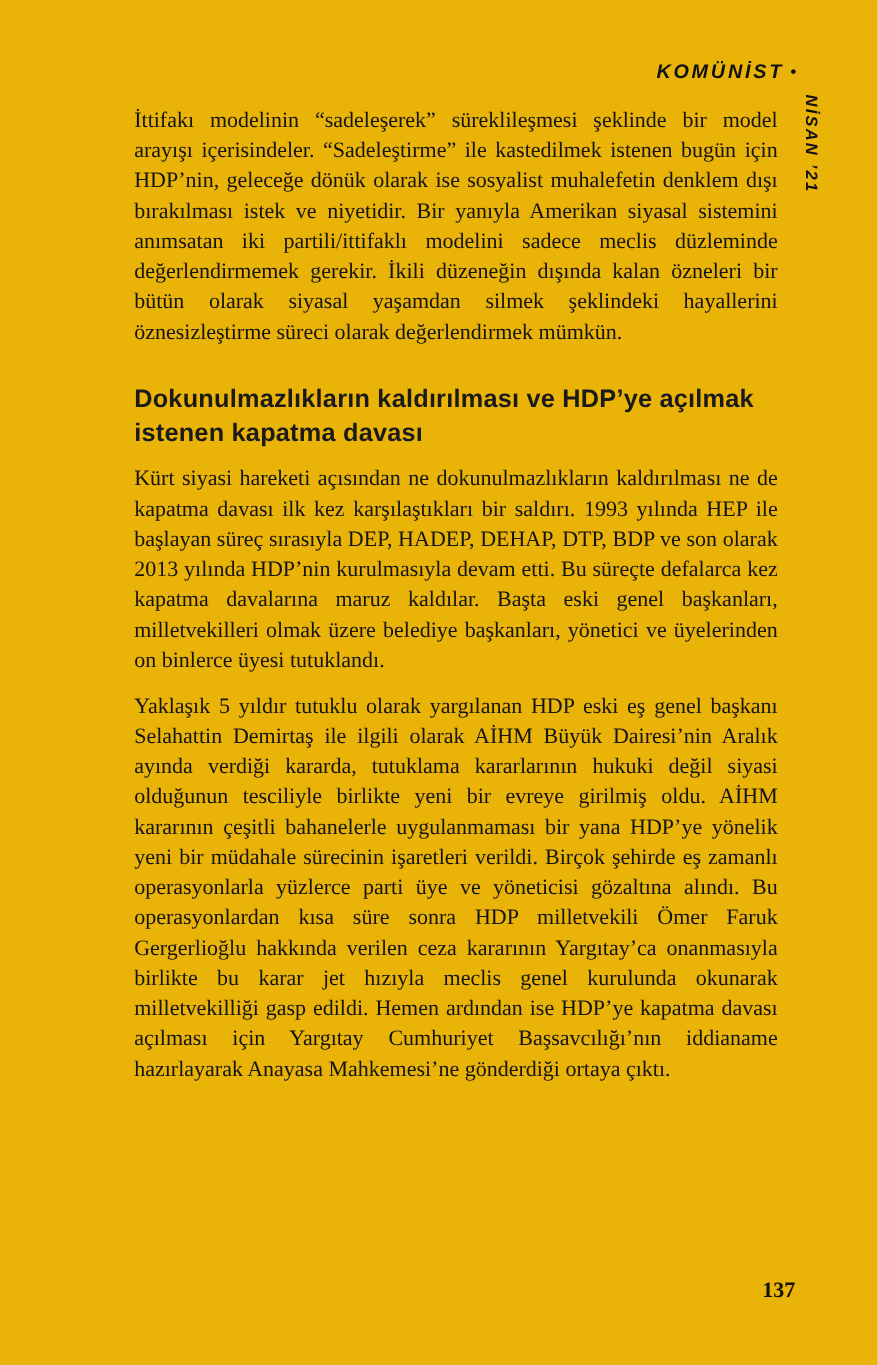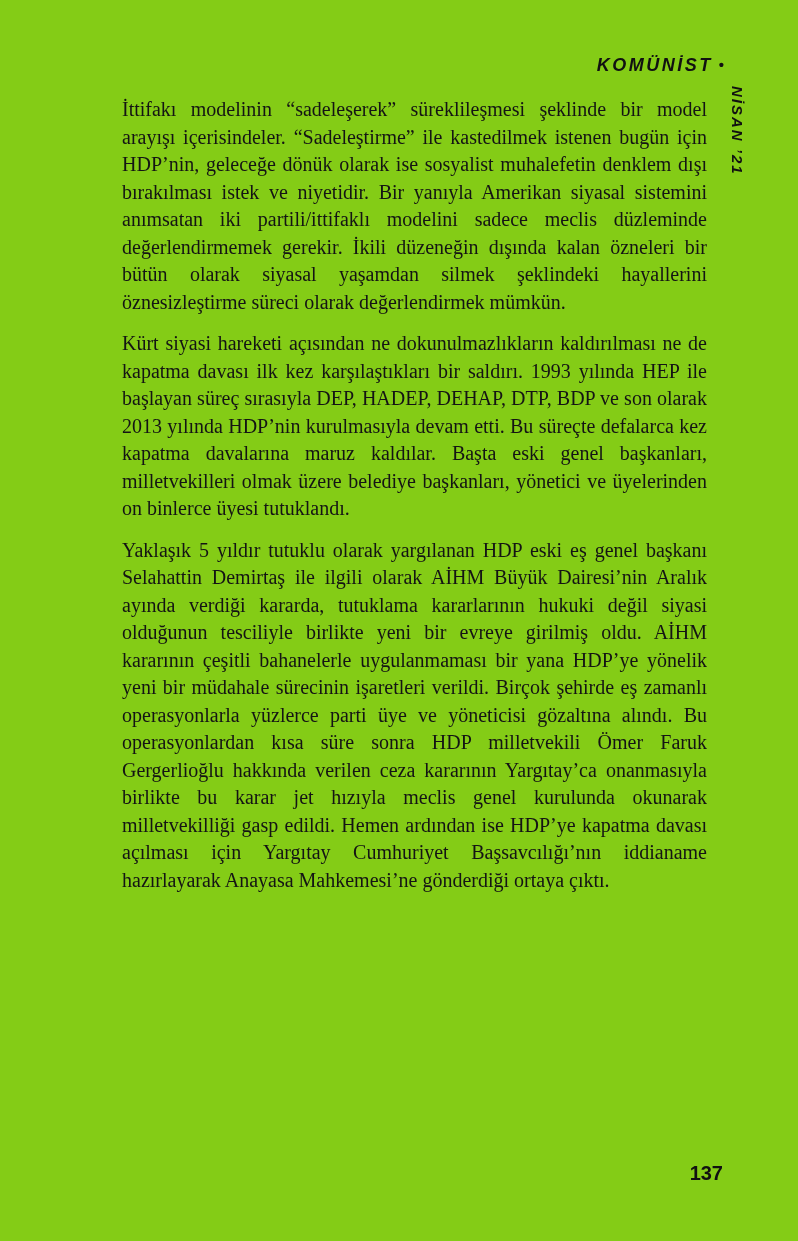--- a/index.html
+++ b/index.html
@@ -4,21 +4,21 @@
   <style>
     html, body {
       margin: 0;
       padding: 0;
       background: #ffffff;
     }
     .page {
       position: relative;
       width: 798px;
       height: 1241px;
-      background: #84cc16;
+      background: #eab308;
       overflow: hidden;
       color: #141414;
     }
 
     
     .page-header {
       position: absolute;
       top: 55px;
       right: 74px;
       font-family: "Liberation Sans", sans-serif;
@@ -78,40 +78,41 @@
       line-height: 31px;
       color: #1a1a1a;
       letter-spacing: 0.2px;
     }
 
     
     .page-number {
       position: absolute;
       right: 75px;
       bottom: 56px;
-      font-family: Liberation Sans, sans-serif;
+      font-family: Liberation Serif, serif;
       font-weight: bold;
       font-size: 20px;
       color: #111111;
     }
   </style>
 </head>
 <body>
 
 <div class="page">
 
   <header class="page-header">
     <span class="journal-title">KOMÜNİST</span><span class="journal-bullet">•</span>
   </header>
 
   <div class="side-label">NİSAN ’21</div>
 
   <main class="content" lang="tr">
     <p class="body-para">İttifakı modelinin “sadeleşerek” süreklileşmesi şeklinde bir model arayışı içerisindeler. “Sadeleştirme” ile kastedilmek istenen bugün için HDP’nin, geleceğe dönük olarak ise sosyalist muhalefetin denklem dışı bırakılması istek ve niyetidir. Bir yanıyla Amerikan siyasal sistemini anımsatan iki partili/ittifaklı modelini sadece meclis düzleminde değerlendirmemek gerekir. İkili düzeneğin dışında kalan özneleri bir bütün olarak siyasal yaşamdan silmek şeklindeki hayallerini öznesizleştirme süreci olarak değerlendirmek mümkün.</p>
 
+    <h2 class="section-heading">Dokunulmazlıkların kaldırılması ve HDP’ye açılmak istenen kapatma davası</h2>
 
     <p class="body-para">Kürt siyasi hareketi açısından ne dokunulmazlıkların kaldırılması ne de kapatma davası ilk kez karşılaştıkları bir saldırı. 1993 yılında HEP ile başlayan süreç sırasıyla DEP, HADEP, DEHAP, DTP, BDP ve son olarak 2013 yılında HDP’nin kurulmasıyla devam etti. Bu süreçte defalarca kez kapatma davalarına maruz kaldılar. Başta eski genel başkanları, milletvekilleri olmak üzere belediye başkanları, yönetici ve üyelerinden on binlerce üyesi tutuklandı.</p>
 
     <p class="body-para">Yaklaşık 5 yıldır tutuklu olarak yargılanan HDP eski eş genel başkanı Selahattin Demirtaş ile ilgili olarak AİHM Büyük Dairesi’nin Aralık ayında verdiği kararda, tutuklama kararlarının hukuki değil siyasi olduğunun tesciliyle birlikte yeni bir evreye girilmiş oldu. AİHM kararının çeşitli bahanelerle uygulanmaması bir yana HDP’ye yönelik yeni bir müdahale sürecinin işaretleri verildi. Birçok şehirde eş zamanlı operasyonlarla yüzlerce parti üye ve yöneticisi gözaltına alındı. Bu operasyonlardan kısa süre sonra HDP milletvekili Ömer Faruk Gergerlioğlu hakkında verilen ceza kararının Yargıtay’ca onanmasıyla birlikte bu karar jet hızıyla meclis genel kurulunda okunarak milletvekilliği gasp edildi. Hemen ardından ise HDP’ye kapatma davası açılması için Yargıtay Cumhuriyet Başsavcılığı’nın iddianame hazırlayarak Anayasa Mahkemesi’ne gönderdiği ortaya çıktı.</p>
   </main>
 
   <div class="page-number">137</div>
 
 </div>
 

